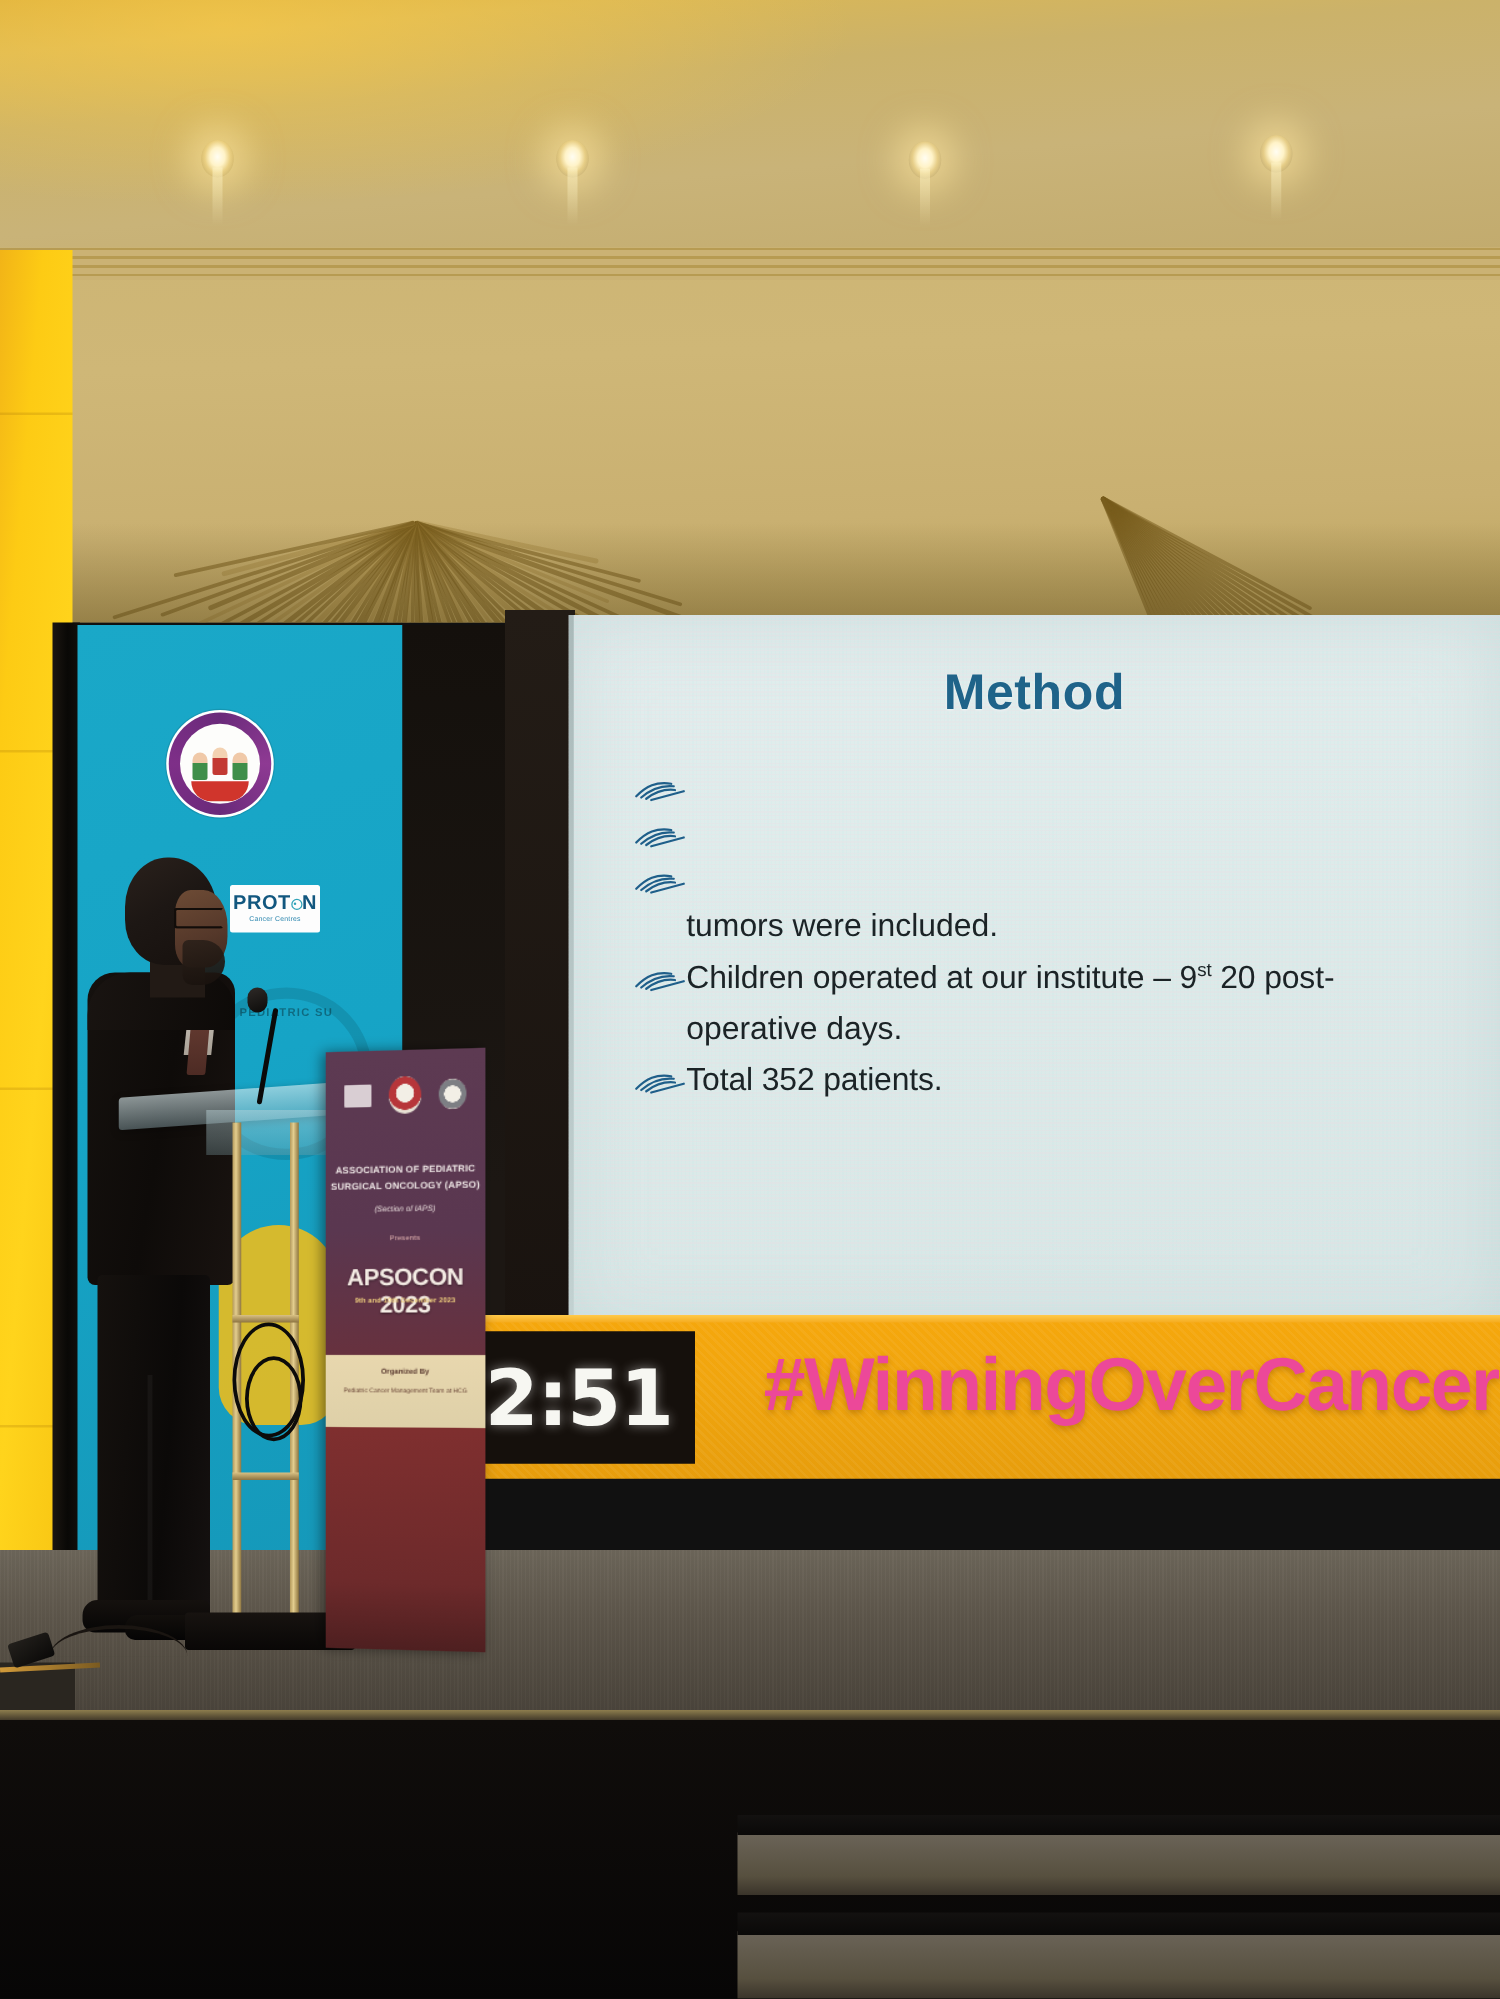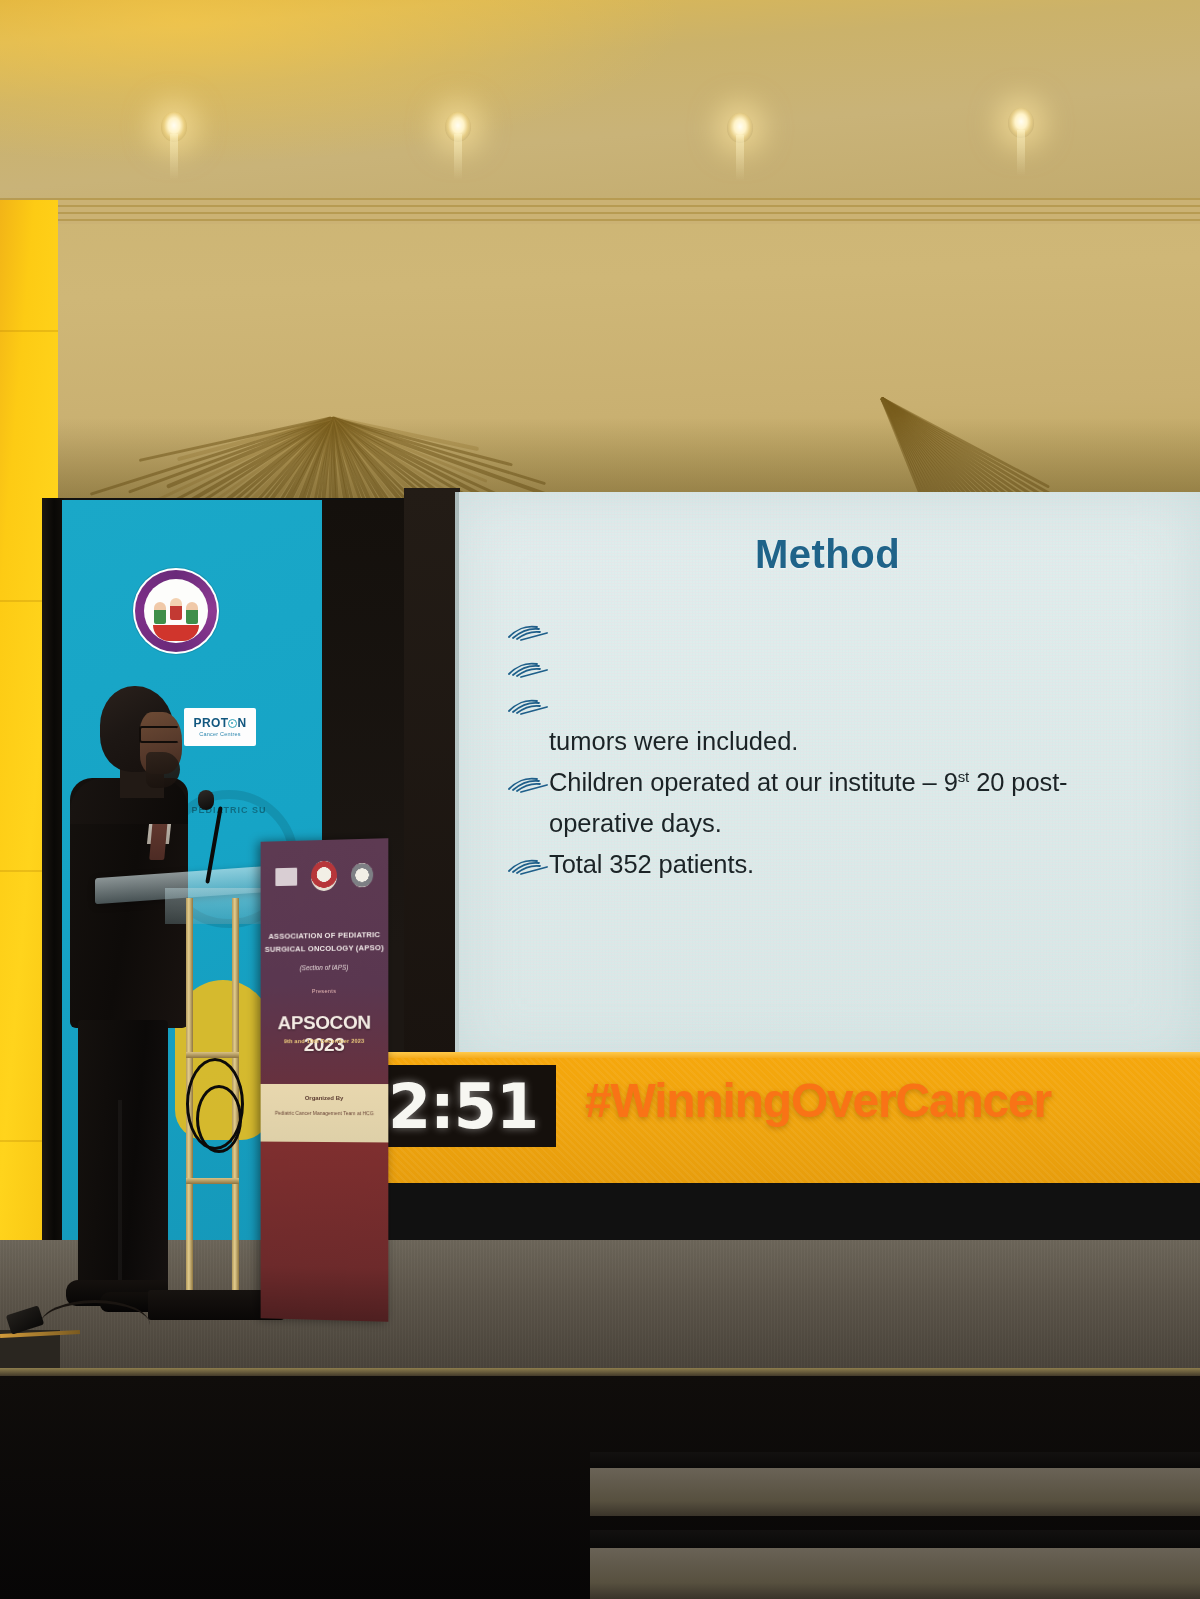--- a/index.html
+++ b/index.html
@@ -52,21 +52,21 @@
     background:conic-gradient(#6a2a7a,#8e3a93,#6a2a7a,#7e2f88,#6a2a7a);}
   .apso-inner{position:absolute;inset:11px;border-radius:50%;background:#fdfdfb;}
   .apso-kids{position:absolute;left:50%;top:52%;transform:translate(-50%,-50%);
     width:48px;height:30px;}
   .kid{position:absolute;width:12px;height:22px;border-radius:6px 6px 2px 2px;}
   .apso-arc{position:absolute;left:50%;top:66%;transform:translateX(-50%);
     width:46px;height:16px;border-radius:0 0 24px 24px;background:#d0352c;}
 
   .proton-logo{position:absolute;left:184px;top:708px;width:72px;height:38px;background:#fdfdfd;
     border-radius:2px;display:flex;flex-direction:column;align-items:center;justify-content:center;}
-  .proton-main{font-size:12px;font-weight:bold;color:#12577f;letter-spacing:.4px;line-height:1;}
+  .proton-main{font-size:16px;font-weight:bold;color:#12577f;letter-spacing:.4px;line-height:1;}
   .proton-sub{font-size:5.5px;color:#2b86ae;letter-spacing:.2px;margin-top:2px;}
   .proton-o{display:inline-block;width:7px;height:7px;border-radius:50%;
     border:1.5px solid #2fa3b8;vertical-align:-1px;position:relative;}
   .proton-o:after{content:"";position:absolute;left:1.5px;top:1.5px;width:2px;height:2px;
     border-radius:50%;background:#2fa3b8;}
 
   .ghost-logo{position:absolute;left:160px;top:790px;width:120px;height:120px;border-radius:50%;
     border:9px solid rgba(0,0,0,.20);opacity:.55;}
   .ghost-txt{position:absolute;left:168px;top:805px;width:104px;text-align:center;
     font-size:9px;font-weight:bold;color:rgba(0,0,0,.35);letter-spacing:1px;}
@@ -96,26 +96,26 @@
   .bl-txt sup{font-size:15px;vertical-align:super;}
   .bl-cont{font-size:25.5px;line-height:1.30;color:#1b2326;margin-left:42px;white-space:nowrap;}
 
   
   .banner{position:absolute;left:370px;top:1058px;width:830px;height:125px;
     background:linear-gradient(180deg,#f5a70c 0%,#f0a50e 40%,#e79d0c 100%);}
   .banner:after{content:"";position:absolute;inset:0;opacity:.20;
     background:repeating-linear-gradient(45deg,rgba(255,255,255,.25) 0 2px,rgba(0,0,0,0) 2px 5px);}
   .banner-strip{position:absolute;left:370px;top:1052px;width:830px;height:8px;
     background:linear-gradient(180deg,#ffca4a,#f2a211);}
-  .timer{position:absolute;left:370px;top:1065px;width:186px;height:82px;
+  .timer{position:absolute;left:370px;top:1065px;width:186px;height:106px;
     background:#15100c;display:flex;align-items:center;justify-content:center;z-index:4;}
   .timer-txt{font-family:"DejaVu Sans",sans-serif;font-size:62px;font-weight:bold;color:#f7f7f2;
     letter-spacing:-1px;text-shadow:0 0 9px rgba(255,255,255,.45);}
-  .hashtag{position:absolute;left:585px;top:1073px;font-size:48px;font-weight:bold;
-    color:#f97316;letter-spacing:-1.2px;white-space:nowrap;z-index:4;
+  .hashtag{position:absolute;left:611px;top:1073px;font-size:60px;font-weight:bold;
+    color:#ec4899;letter-spacing:-1.2px;white-space:nowrap;z-index:4;
     text-shadow:0 2px 5px rgba(120,70,0,.35);}
 
   
   .spk{position:absolute;z-index:6;}
   .spk-head{left:100px;top:686px;width:74px;height:86px;border-radius:46% 52% 44% 42%;
     background:linear-gradient(150deg,#2a211c 0%,#1d1714 45%,#16100d 100%);}
   .spk-face{left:140px;top:712px;width:42px;height:62px;border-radius:30% 46% 40% 30%;
     background:linear-gradient(160deg,#6d4b35,#55382a 60%,#402a1f);}
   .spk-glass{left:139px;top:726px;width:36px;height:13px;border-radius:3px;
     border:2.4px solid #120d0a;border-right-color:transparent;}

